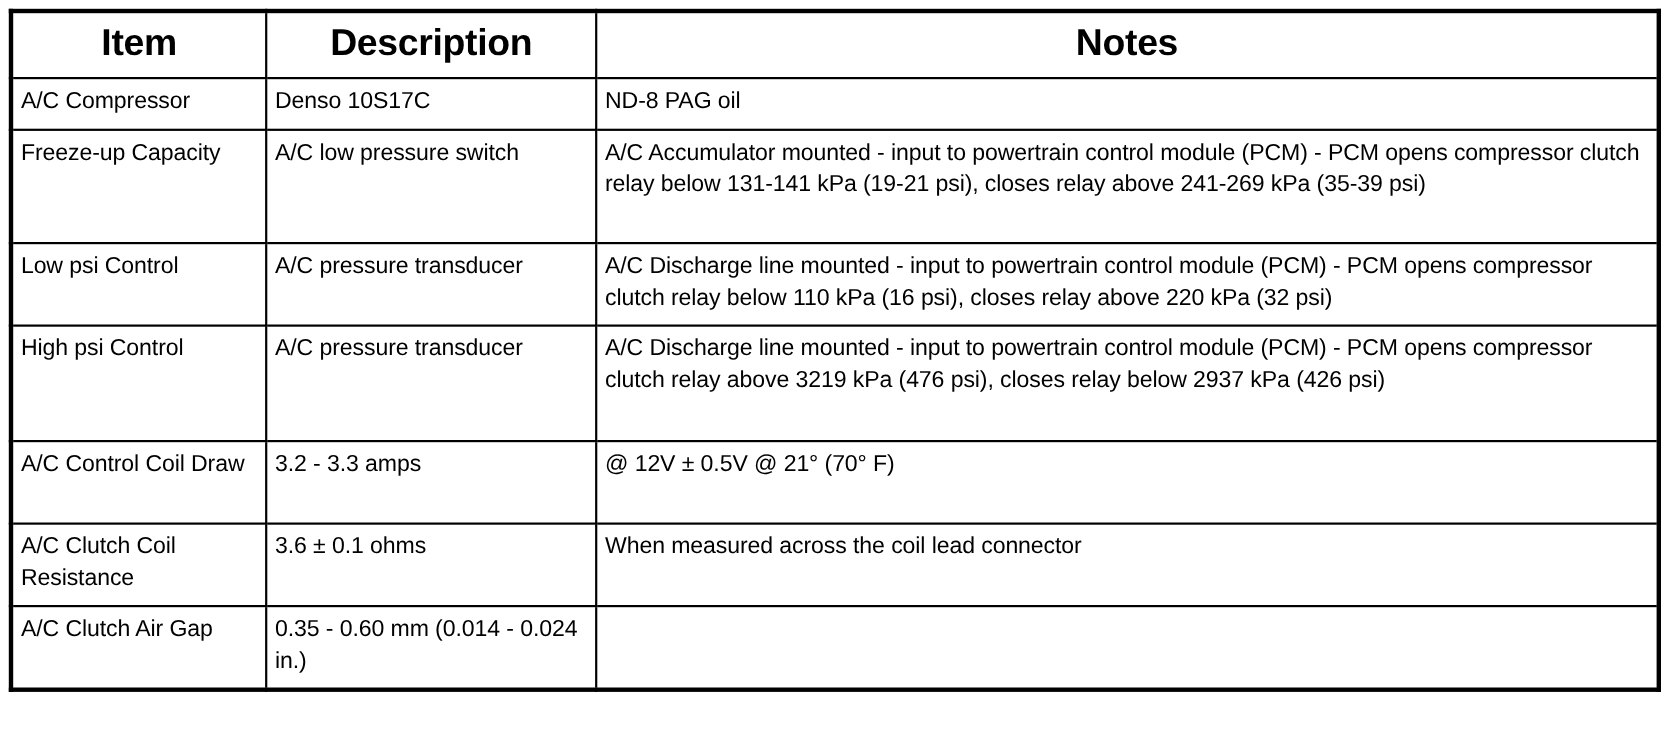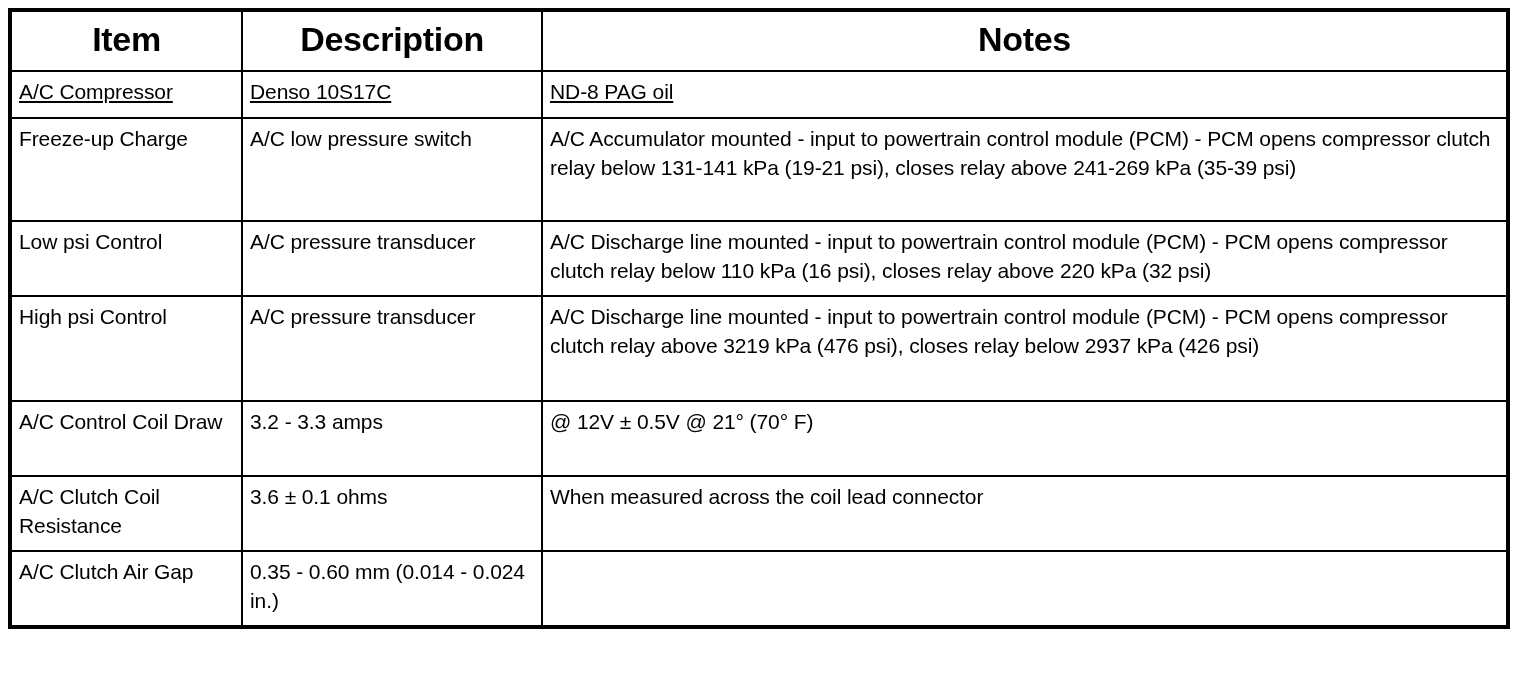--- a/index.html
+++ b/index.html
@@ -54,21 +54,21 @@
     font-size: 21px;
     line-height: 29px;
     padding: 5px 7px 6px 7px;
     letter-spacing: -0.1px;
   }
   .cell-text {
     display: block;
     white-space: pre-wrap;
     word-break: normal;
   }
-  tbody tr.r-compressor td { height: 34px; text-decoration: underline; }
+  tbody tr.r-compressor td { height: 34px; }
   tbody tr.r-freeze td     { height: 90px; }
   tbody tr.r-lowpsi td     { height: 62px; }
   tbody tr.r-highpsi td    { height: 92px; }
   tbody tr.r-charge td     { height: 62px; }
   tbody tr.r-draw td       { height: 62px; }
   tbody tr.r-resist td     { height: 62px; }
   tbody tr.r-airgap td     { height: 62px; }
 </style>
 </head>
 <body>
@@ -94,21 +94,21 @@
           </td>
         <td>
             <span class="cell-text">Denso 10S17C</span>
           </td>
         <td>
             <span class="cell-text">ND-8 PAG oil</span>
           </td>
       </tr>
       <tr class="r-freeze">
         <td>
-            <span class="cell-text">Freeze-up Charge</span>
+            <span class="cell-text">Freeze-up Capacity</span>
           </td>
         <td>
             <span class="cell-text">A/C low pressure switch</span>
           </td>
         <td>
             <span class="cell-text">A/C Accumulator mounted - input to powertrain control module (PCM) - PCM opens compressor clutch relay below 131-141 kPa (19-21 psi), closes relay above 241-269 kPa (35-39 psi)</span>
           </td>
       </tr>
       <tr class="r-lowpsi">
         <td>

